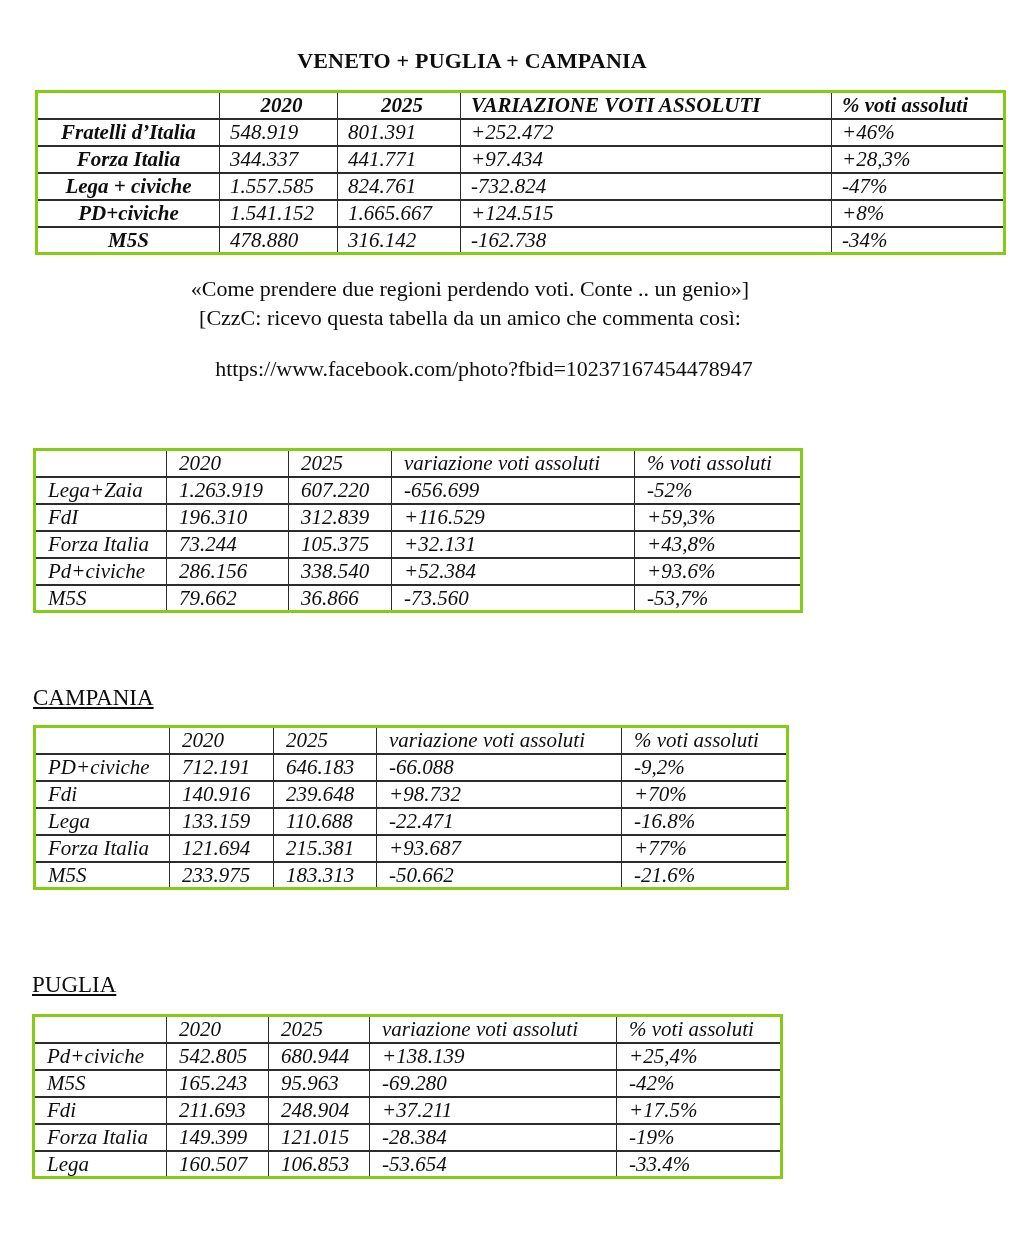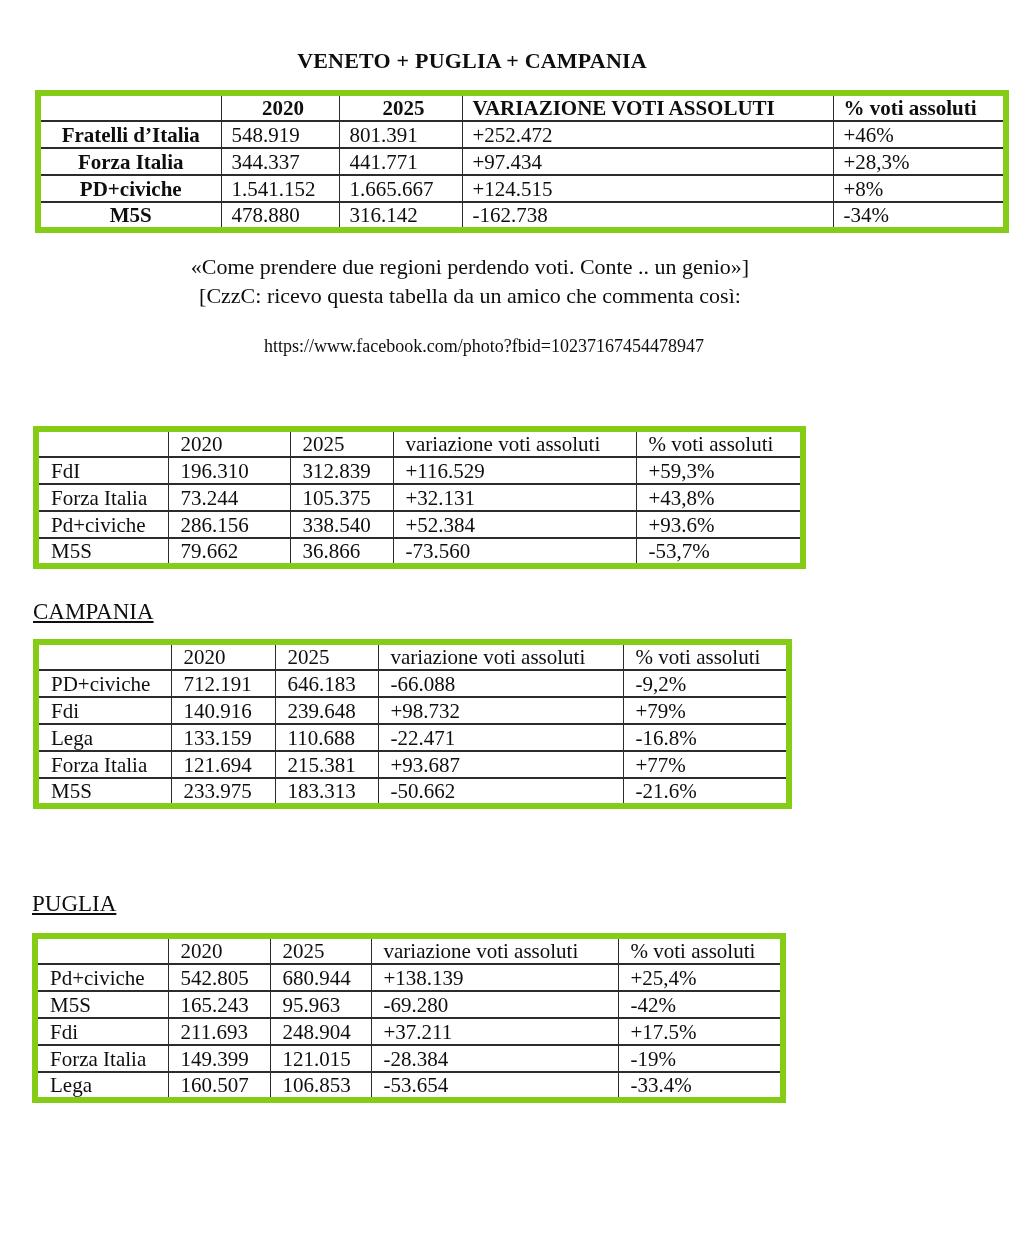--- a/index.html
+++ b/index.html
@@ -11,51 +11,52 @@
   }
   .page { width: 944px; padding-top: 46px; }
 
   .doc-title {
     margin: 0; font-size: 22px; line-height: 29px;
     font-weight: bold; text-align: center; letter-spacing: 0.2px;
   }
 
   table.tbl {
     border-collapse: collapse; table-layout: fixed;
-    border: 6px solid #84cc16;
+    border: 3px solid #84cc16;
+    font-style: italic;
   }
   .tbl th, .tbl td {
     border: solid #2c2c2c; border-width: 2px 1px;
     height: 27px; font-size: 21px; line-height: 24px;
     padding: 0 4px 0 10px; white-space: nowrap; overflow: hidden;
     font-weight: normal; text-align: left;
   }
 
   .summary { width: 968px; margin: 15px 0 0 35px; }
   .summary thead th { font-weight: bold; }
   .summary thead th:nth-child(2), .summary thead th:nth-child(3) { text-align: center; }
   .summary tbody td:first-child { font-weight: bold; text-align: center; padding-left: 4px; }
 
   .comment {
     margin-top: 19px; width: 940px; text-align: center;
     font-size: 22px; line-height: 29px;
   }
   .url {
     margin-top: 22px; width: 968px; text-align: center;
-    font-size: 18px; line-height: 29px;
+    font-size: 22px; line-height: 29px;
   }
 
   .region-heading { margin: 0; font-size: 23px; line-height: 30px; font-weight: normal; }
   .region-heading .u { text-decoration: underline; }
 
   .region-tbl th, .region-tbl td { padding-left: 12px; }
 
   .sec-veneto { margin-top: 21px; margin-left: 33px; }
   .sec-veneto .region-tbl { margin-top: 65px; width: 767px; }
-  .sec-campania { margin-top: 28px; margin-left: 33px; }
+  .sec-campania { margin-top: 70px; margin-left: 33px; }
   .sec-campania .region-tbl { margin-top: 12px; width: 753px; }
   .sec-puglia { margin-top: 80px; margin-left: 32px; }
   .sec-puglia .region-tbl { margin-top: 14px; width: 748px; }
 </style>
 </head>
 <body>
 
 <div class="page">
 
   <h1 class="doc-title">VENETO + PUGLIA + CAMPANIA</h1>
@@ -84,20 +85,27 @@
           <td>801.391</td>
           <td>+252.472</td>
           <td>+46%</td>
         </tr>
         <tr>
           <td>Forza Italia</td>
           <td>344.337</td>
           <td>441.771</td>
           <td>+97.434</td>
           <td>+28,3%</td>
+        </tr>
+        <tr>
+          <td>Lega + civiche</td>
+          <td>1.557.585</td>
+          <td>824.761</td>
+          <td>-732.824</td>
+          <td>-47%</td>
         </tr>
         <tr>
           <td>PD+civiche</td>
           <td>1.541.152</td>
           <td>1.665.667</td>
           <td>+124.515</td>
           <td>+8%</td>
         </tr>
         <tr>
           <td>M5S</td>
@@ -128,20 +136,27 @@
       <thead>
           <tr>
             <th></th>
             <th>2020</th>
             <th>2025</th>
             <th>variazione voti assoluti</th>
             <th>% voti assoluti</th>
           </tr>
         </thead>
       <tbody>
+          <tr>
+            <td>Lega+Zaia</td>
+            <td>1.263.919</td>
+            <td>607.220</td>
+            <td>-656.699</td>
+            <td>-52%</td>
+          </tr>
           <tr>
             <td>FdI</td>
             <td>196.310</td>
             <td>312.839</td>
             <td>+116.529</td>
             <td>+59,3%</td>
           </tr>
           <tr>
             <td>Forza Italia</td>
             <td>73.244</td>
@@ -192,21 +207,21 @@
             <td>712.191</td>
             <td>646.183</td>
             <td>-66.088</td>
             <td>-9,2%</td>
           </tr>
           <tr>
             <td>Fdi</td>
             <td>140.916</td>
             <td>239.648</td>
             <td>+98.732</td>
-            <td>+79%</td>
+            <td>+70%</td>
           </tr>
           <tr>
             <td>Lega</td>
             <td>133.159</td>
             <td>110.688</td>
             <td>-22.471</td>
             <td>-16.8%</td>
           </tr>
           <tr>
             <td>Forza Italia</td>

